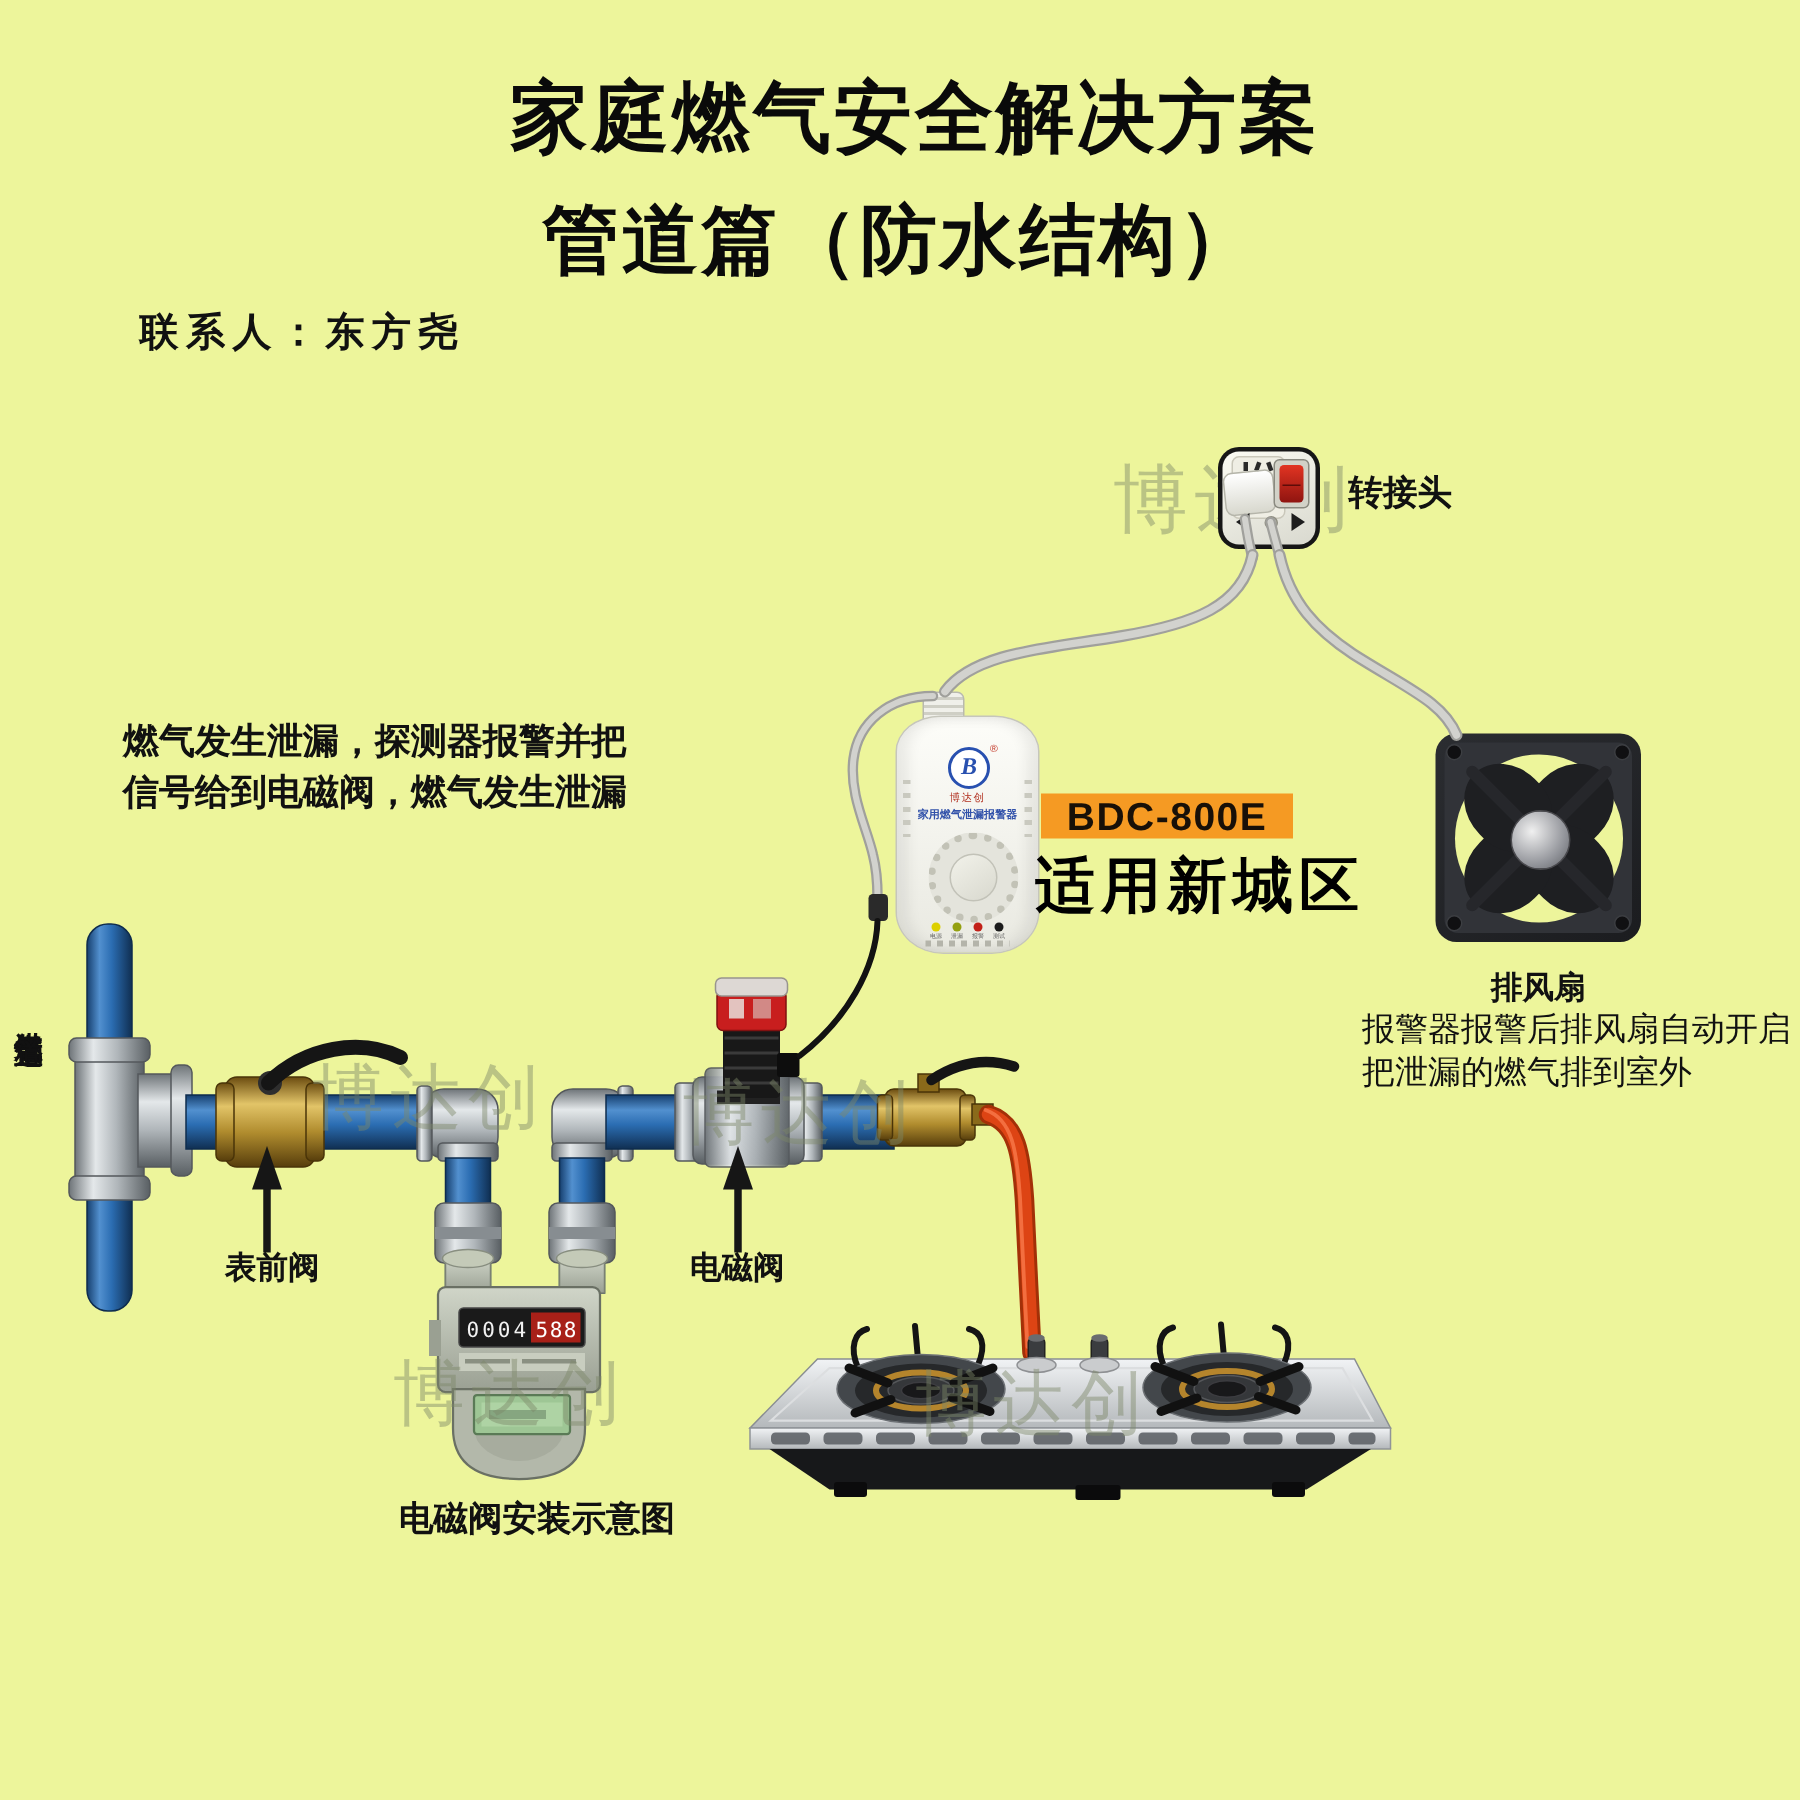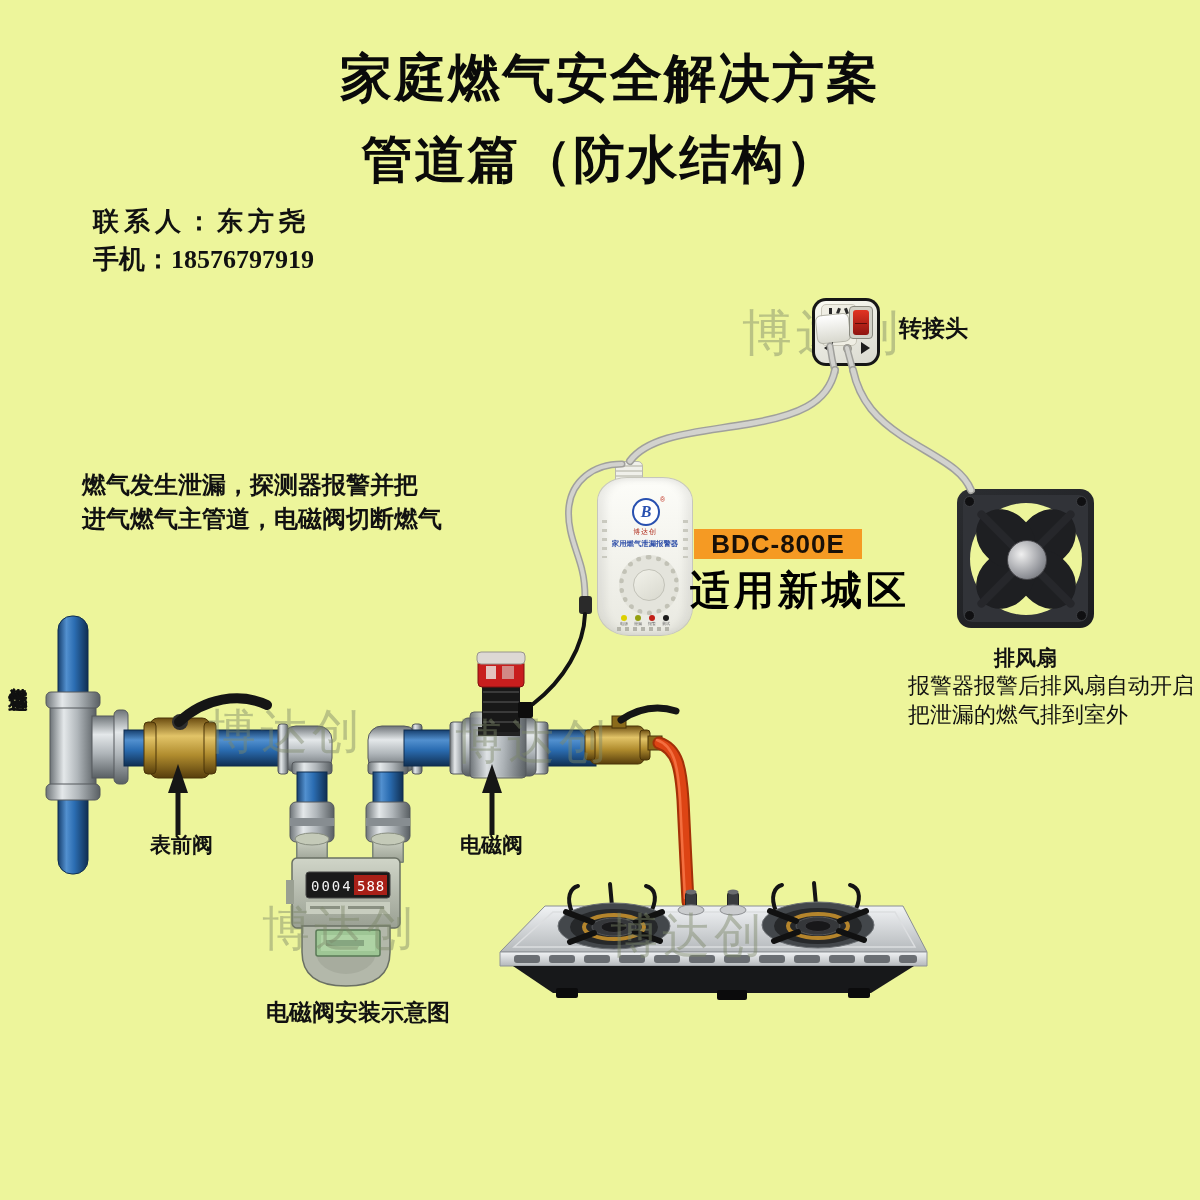--- a/index.html
+++ b/index.html
@@ -8,21 +8,21 @@
   .abs{position:absolute;}
   .layer{position:absolute;left:0;top:0;width:1200px;height:1200px;pointer-events:none;}.z2{z-index:2}.z4{z-index:4}
 
   
   .title-line{left:0;right:0;text-align:center;font-weight:700;color:#0a0a0a;letter-spacing:2px;z-index:6;}
   #title1{top:44px;font-size:52px;margin-left:20px;}
   #title2{top:126px;font-size:51px;}
   .contact{left:93px;top:203px;font-family:"Liberation Serif","DejaVu Serif",serif;font-weight:600;font-size:26px;line-height:38px;z-index:6;}
   .contact .ln1{letter-spacing:5px;}
   .adapter-label{left:899px;top:313px;font-size:23px;font-weight:600;z-index:6;}
-  .leak-note{left:82px;top:468px;font-size:24px;font-weight:600;line-height:34px;z-index:6;}
+  .leak-note{left:82px;top:478px;font-size:24px;font-weight:600;line-height:34px;z-index:6;}
   .inlet-label{left:5px;top:672px;writing-mode:vertical-rl;text-orientation:upright;font-size:19px;font-weight:600;letter-spacing:1px;z-index:6;}
   .front-valve-label{left:150px;top:831px;font-size:21px;font-weight:700;z-index:6;}
   .solenoid-label{left:460px;top:831px;font-size:21px;font-weight:700;z-index:6;}
   .diagram-caption{left:266px;top:997px;font-size:23px;font-weight:700;z-index:6;}
   .fan-label{left:957px;top:644px;width:137px;text-align:center;font-size:21px;font-weight:600;z-index:6;}
   .fan-desc1{left:908px;top:671px;font-size:22px;font-weight:500;z-index:6;white-space:nowrap;}
   .fan-desc2{left:908px;top:700px;font-size:22px;font-weight:500;z-index:6;white-space:nowrap;}
   .model-badge{left:694px;top:529px;width:168px;height:30px;background:#F59A23;color:#181008;font-size:26px;font-weight:700;text-align:center;line-height:30px;letter-spacing:1px;z-index:6;}
   .feature-label{left:690px;top:563px;font-family:"DejaVu Serif","Liberation Serif",serif;font-size:40px;font-weight:600;letter-spacing:4px;color:#000;z-index:6;}
 
@@ -384,28 +384,27 @@
   <div class="abs wm" id="wm2">博达创</div>
   <div class="abs wm" id="wm3">博达创</div>
   <div class="abs wm" id="wm4">博达创</div>
   <div class="abs wm" id="wm5">博达创</div>
 
   <div class="abs title-line" id="title1">家庭燃气安全解决方案</div>
   <div class="abs title-line" id="title2">管道篇（防水结构）</div>
 
   <div class="abs contact">
     <div class="ln1">联系人：东方尧</div>
-    <div>手机：18576797919</div>
   </div>
 
   <div class="abs adapter-label">转接头</div>
 
   <div class="abs leak-note">
     <div>燃气发生泄漏，探测器报警并把</div>
-    <div>进气燃气主管道，电磁阀切断燃气</div>
+    <div>信号给到电磁阀，燃气发生泄漏</div>
   </div>
 
   <div class="abs model-badge">BDC-800E</div>
   <div class="abs feature-label">适用新城区</div>
 
   <div class="abs fan-label">排风扇</div>
   <div class="abs fan-desc1">报警器报警后排风扇自动开启</div>
   <div class="abs fan-desc2">把泄漏的燃气排到室外</div>
 
   <div class="abs inlet-label">进气燃气主管道</div>

